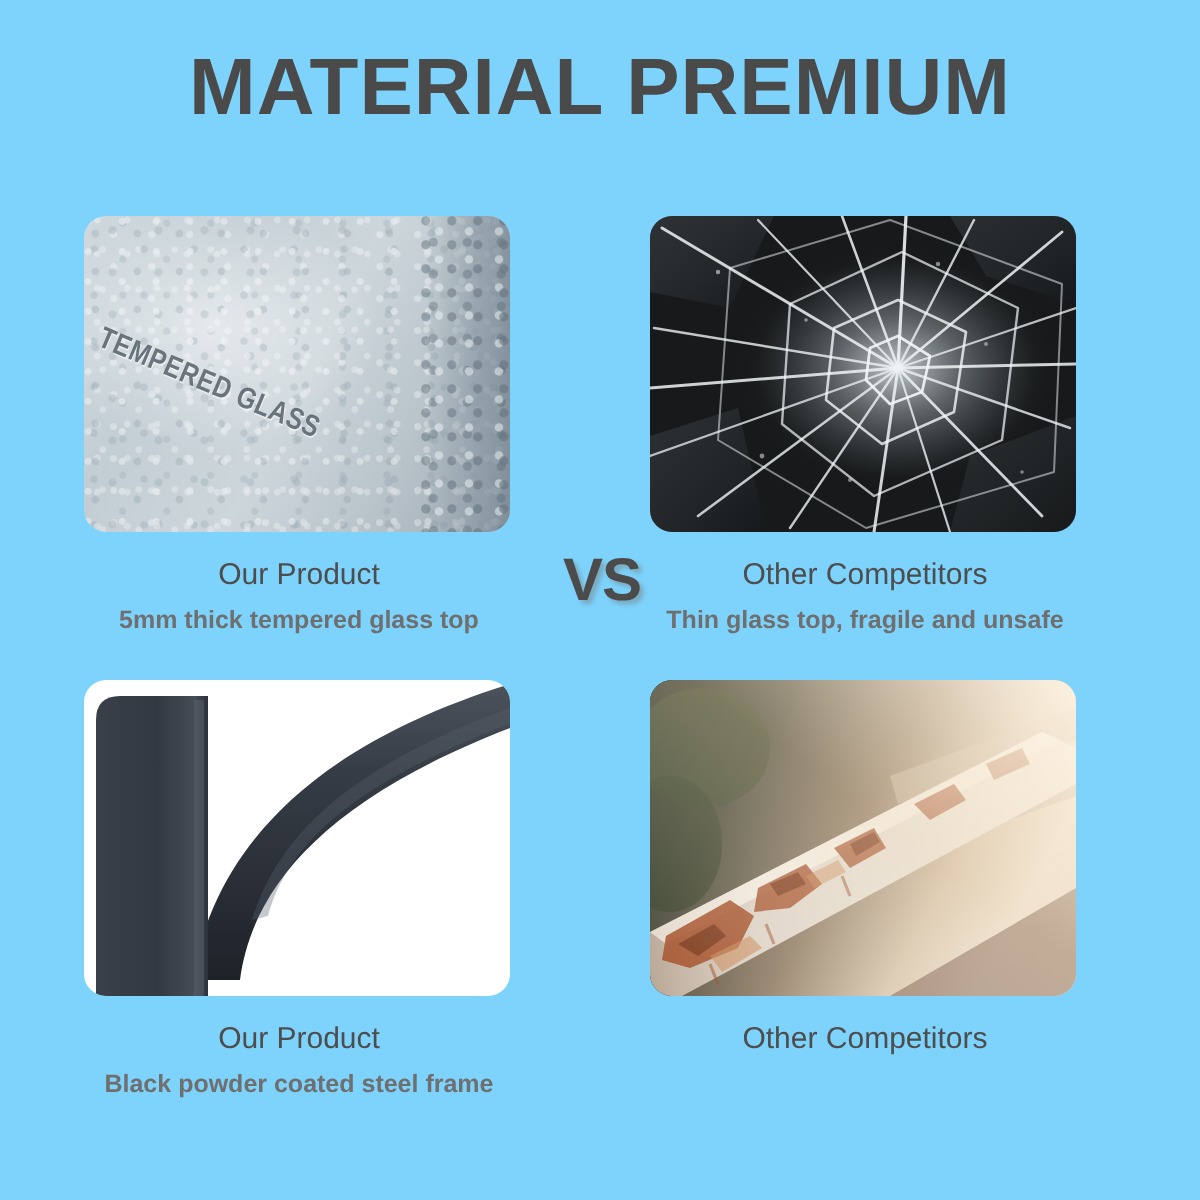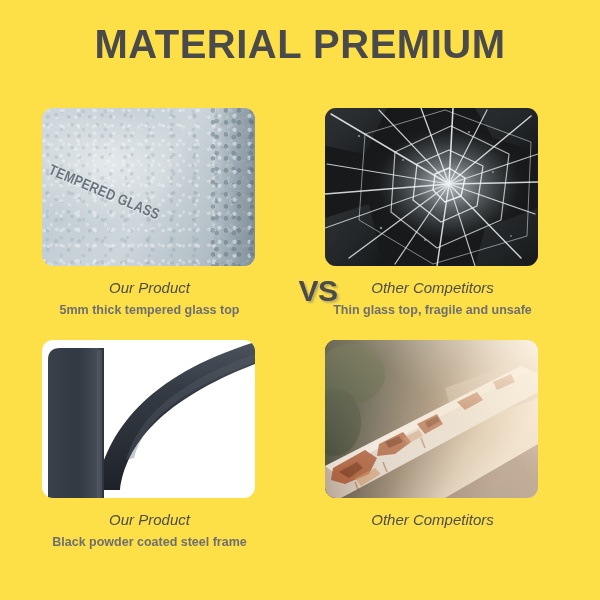--- a/index.html
+++ b/index.html
@@ -11,21 +11,21 @@
     width: 600px;
     height: 600px;
     overflow: hidden;
     font-family: "Liberation Sans", sans-serif;
     -webkit-font-smoothing: antialiased;
   }
   .page {
     position: relative;
     width: 600px;
     height: 600px;
-    background: #fde047;
+    background: #7dd3fc;
   }
 
   
   .title {
     position: absolute;
     top: 20px;
     left: 0;
     width: 600px;
     text-align: center;
     font-size: 40px;
@@ -134,36 +134,35 @@
   .rusty svg { position: absolute; inset: 0; }
 
   
   .cap-main {
     margin-top: 12px;
     text-align: center;
     font-size: 15px;
     font-weight: normal;
     color: #4d4d4d;
     line-height: 20px;
-    font-style: italic;
   }
   .cap-sub {
     margin-top: 4px;
     text-align: center;
     font-size: 12.5px;
     font-weight: bold;
     color: #6f6f6f;
     line-height: 17px;
     white-space: nowrap;
   }
 
   
   .vs {
     position: absolute;
-    left: 283px;
+    left: 266px;
     width: 70px;
     text-align: center;
     font-size: 30px;
     font-weight: bold;
     color: #4b4b4b;
     letter-spacing: -0.5px;
     text-shadow: 2px 2px 2px rgba(120,120,120,0.45);
   }
   .vs-1 { top: 166px; }
 </style>

